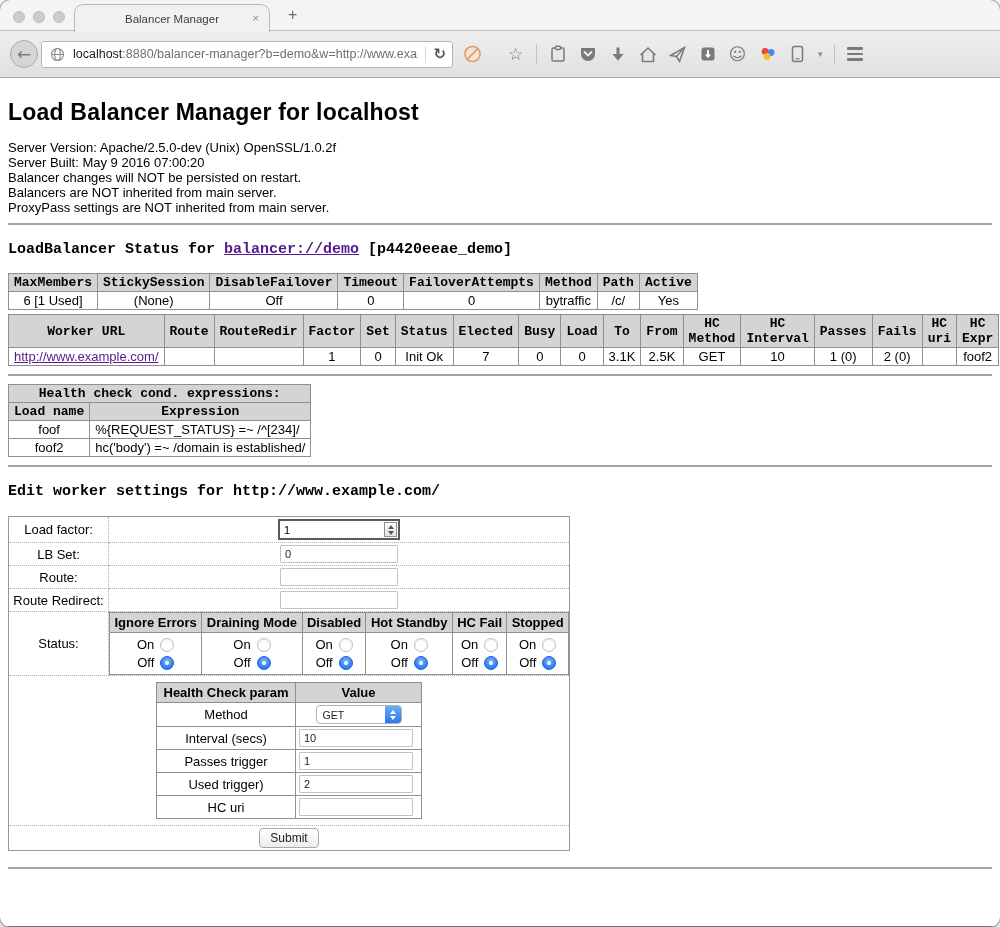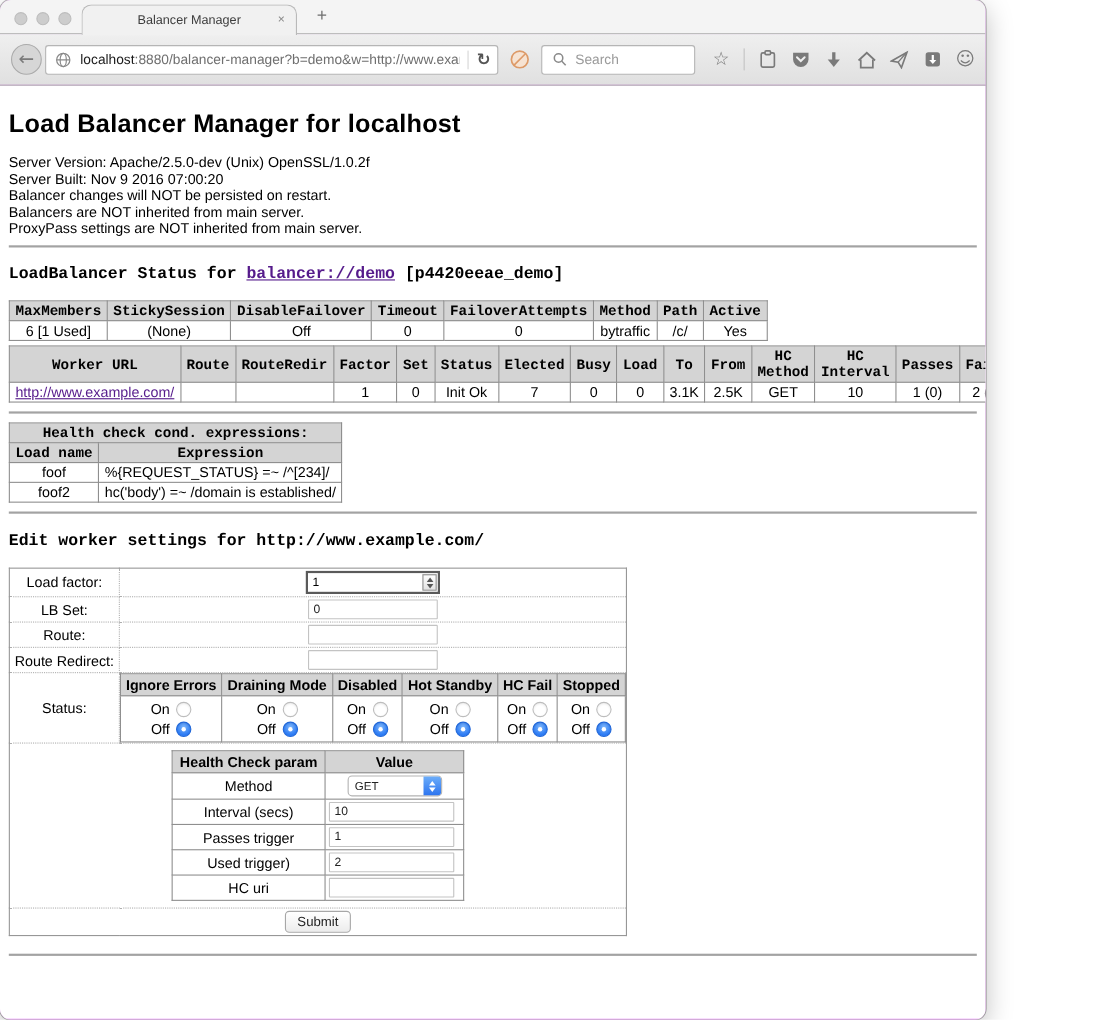--- a/index.html
+++ b/index.html
@@ -1,19 +1,19 @@
 <!DOCTYPE html>
 <html><head>
 <meta charset="utf-8">
 <style>
   * { margin:0; padding:0; box-sizing:border-box; }
   html,body { background:#fff; }
   body { font-family:"Liberation Sans","DejaVu Sans",sans-serif; width:1000px; }
-  .window { width:896px; height:927px; border-radius:10px; overflow:hidden; position:relative;
-            box-shadow:0 0 0 1px rgba(0,0,0,.28), 0 8px 24px rgba(0,0,0,.25); background:#f0abfc; }
+  .window { width:1000px; height:927px; border-radius:10px; overflow:hidden; position:relative;
+            box-shadow:0 0 0 1px rgba(0,0,0,.28), 0 8px 24px rgba(0,0,0,.25); background:#737373; }
 
   
   .tabbar { height:31px; background:#f4f4f4; position:relative; border-bottom:1px solid #bdbdbd; }
   .traffic { position:absolute; top:11px; left:13px; display:flex; gap:8px; }
   .light { width:12px; height:12px; border-radius:50%; background:#cdcdcd; border:1px solid #bdbdbd; display:inline-block; }
   .tab { position:absolute; left:74px; top:4px; width:196px; height:28px; background:#f1f1f1;
          border:1px solid #b9b9b9; border-bottom:none; border-radius:9px 9px 0 0;
          display:flex; align-items:center; justify-content:center; z-index:2; }
   .tab-title { font-size:11.5px; color:#3d3d3d; }
   .tab-close { position:absolute; right:10px; top:7px; font-size:11px; color:#8a8a8a; cursor:default; }
@@ -143,31 +143,20 @@
       <span class="urltext"><span class="url-domain">localhost</span><span class="url-rest">:8880/balancer-manager?b=demo&amp;w=http://www.examp</span></span>
       <span class="urlsep"></span>
       <span class="reload">↻</span>
     </div>
     <span class="shieldwrap ticon">
       <svg width="20" height="20" viewBox="0 0 20 20">
           <circle cx="10" cy="10" r="8" fill="#f6e3d3" stroke="#dd9a68" stroke-width="1.6"></circle>
           <line x1="4.6" y1="15.4" x2="15.4" y2="4.6" stroke="#dd9a68" stroke-width="1.6"></line>
         </svg>
     </span>
-    <div class="searchbar">
-      <span class="ticon">
-        <svg width="14" height="14" viewBox="0 0 16 16">
-            <g fill="none" stroke="#8a8a8a" stroke-width="1.6">
-              <circle cx="6.6" cy="6.6" r="4.4"></circle>
-              <line x1="10" y1="10" x2="14" y2="14"></line>
-            </g>
-          </svg>
-      </span>
-      <input class="search-input" placeholder="Search" style="">
-    </div>
     <div class="tool-icons">
       <span class="ticon glyph">☆</span>
       <span class="vsep"></span>
       <span class="ticon">
         <svg width="16" height="18" viewBox="0 0 16 18">
             <g fill="none" stroke="#7a7a7a" stroke-width="1.5">
               <rect x="2" y="3" width="12" height="13" rx="1.5"></rect>
               <rect x="5.5" y="1.2" width="5" height="3.4" rx="1" fill="#e9e9e9"></rect>
             </g>
           </svg>
@@ -230,21 +219,21 @@
         </span>
 
     </div>
   </div>
 
   <div class="content">
     <h1>Load Balancer Manager for localhost</h1>
 
     <div class="sysinfo">
       <div>Server Version: Apache/2.5.0-dev (Unix) OpenSSL/1.0.2f</div>
-      <div>Server Built: Nov 9 2016 07:00:20</div>
+      <div>Server Built: May 9 2016 07:00:20</div>
       <div>Balancer changes will NOT be persisted on restart.</div>
       <div>Balancers are NOT inherited from main server.</div>
       <div>ProxyPass settings are NOT inherited from main server.</div>
     </div>
 
     <hr class="rule">
 
     <h3><span>LoadBalancer Status for </span><a class="plink" href="#">balancer://demo</a><span> [p4420eeae_demo]</span></h3>
 
     <table class="data t1">

